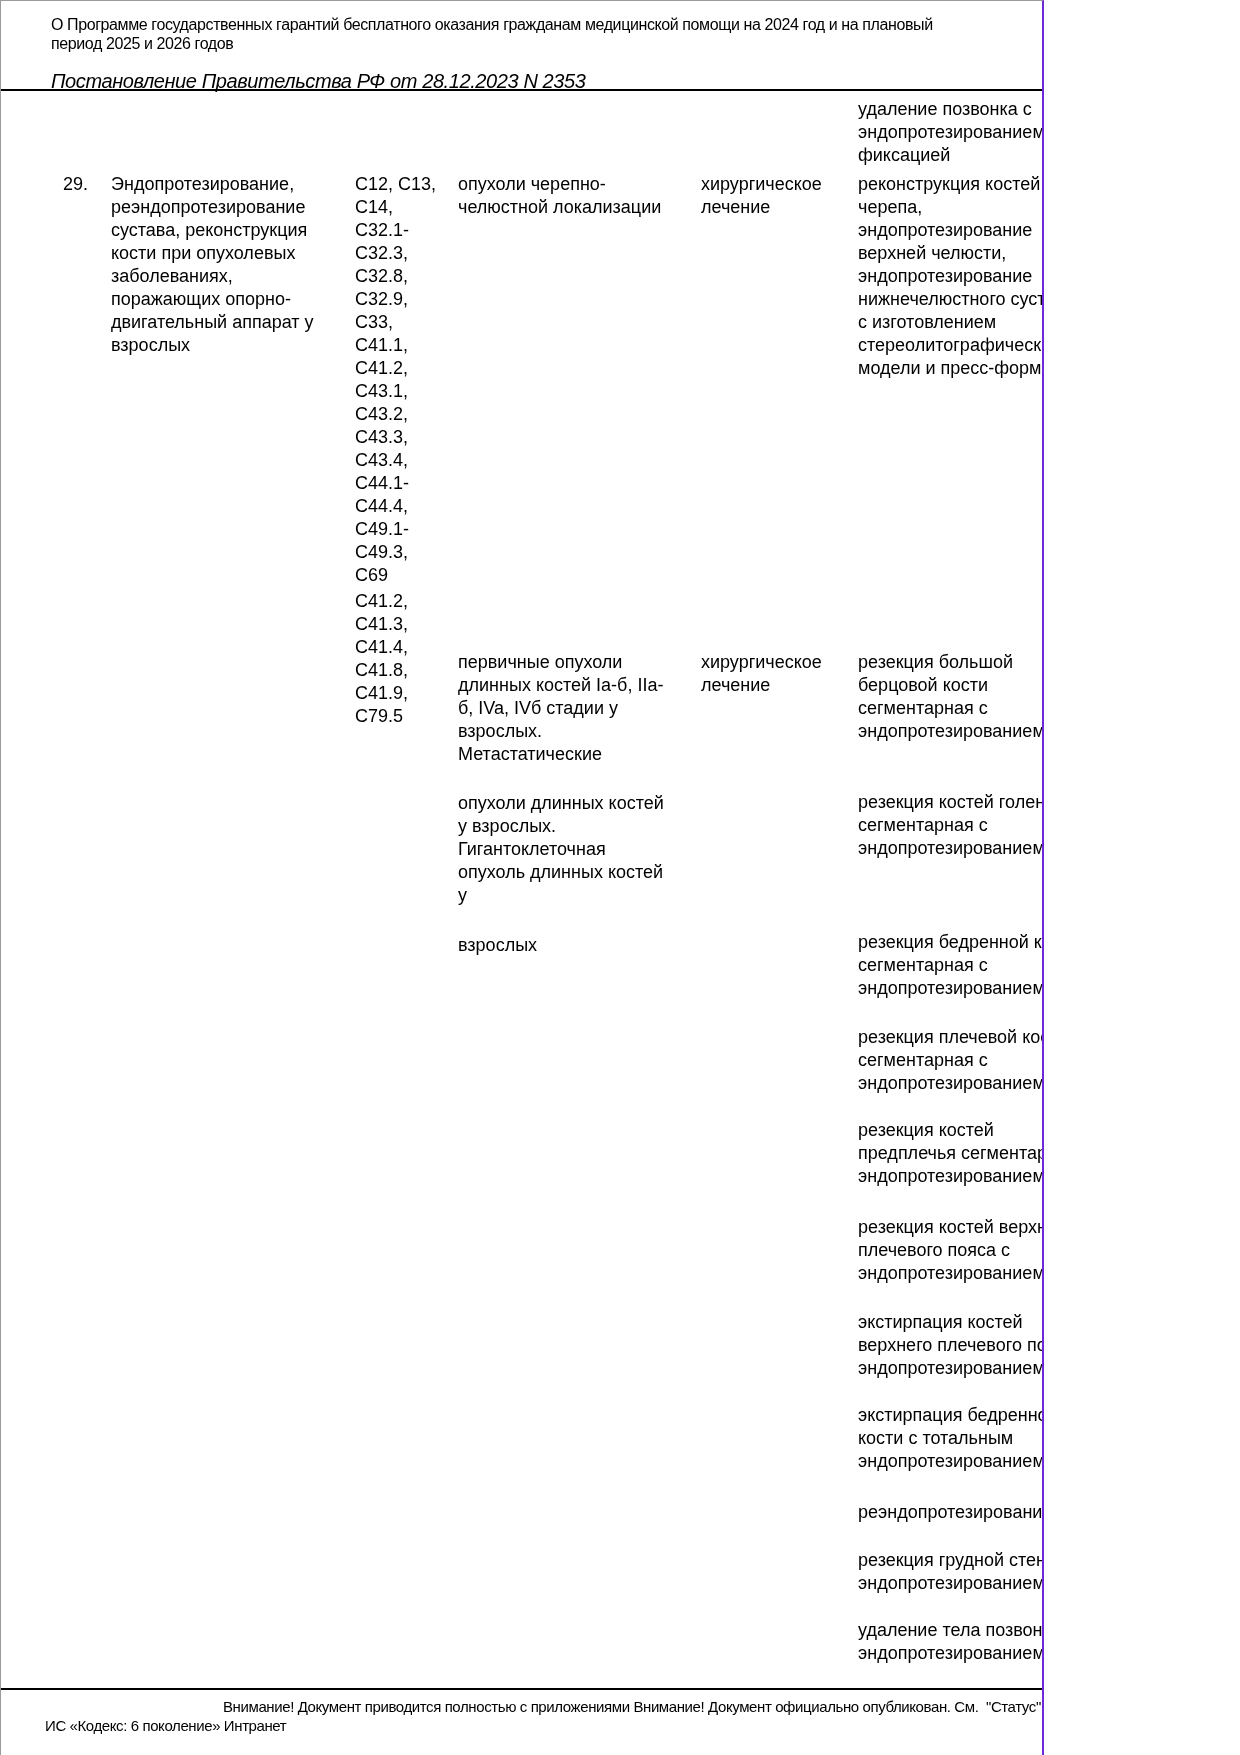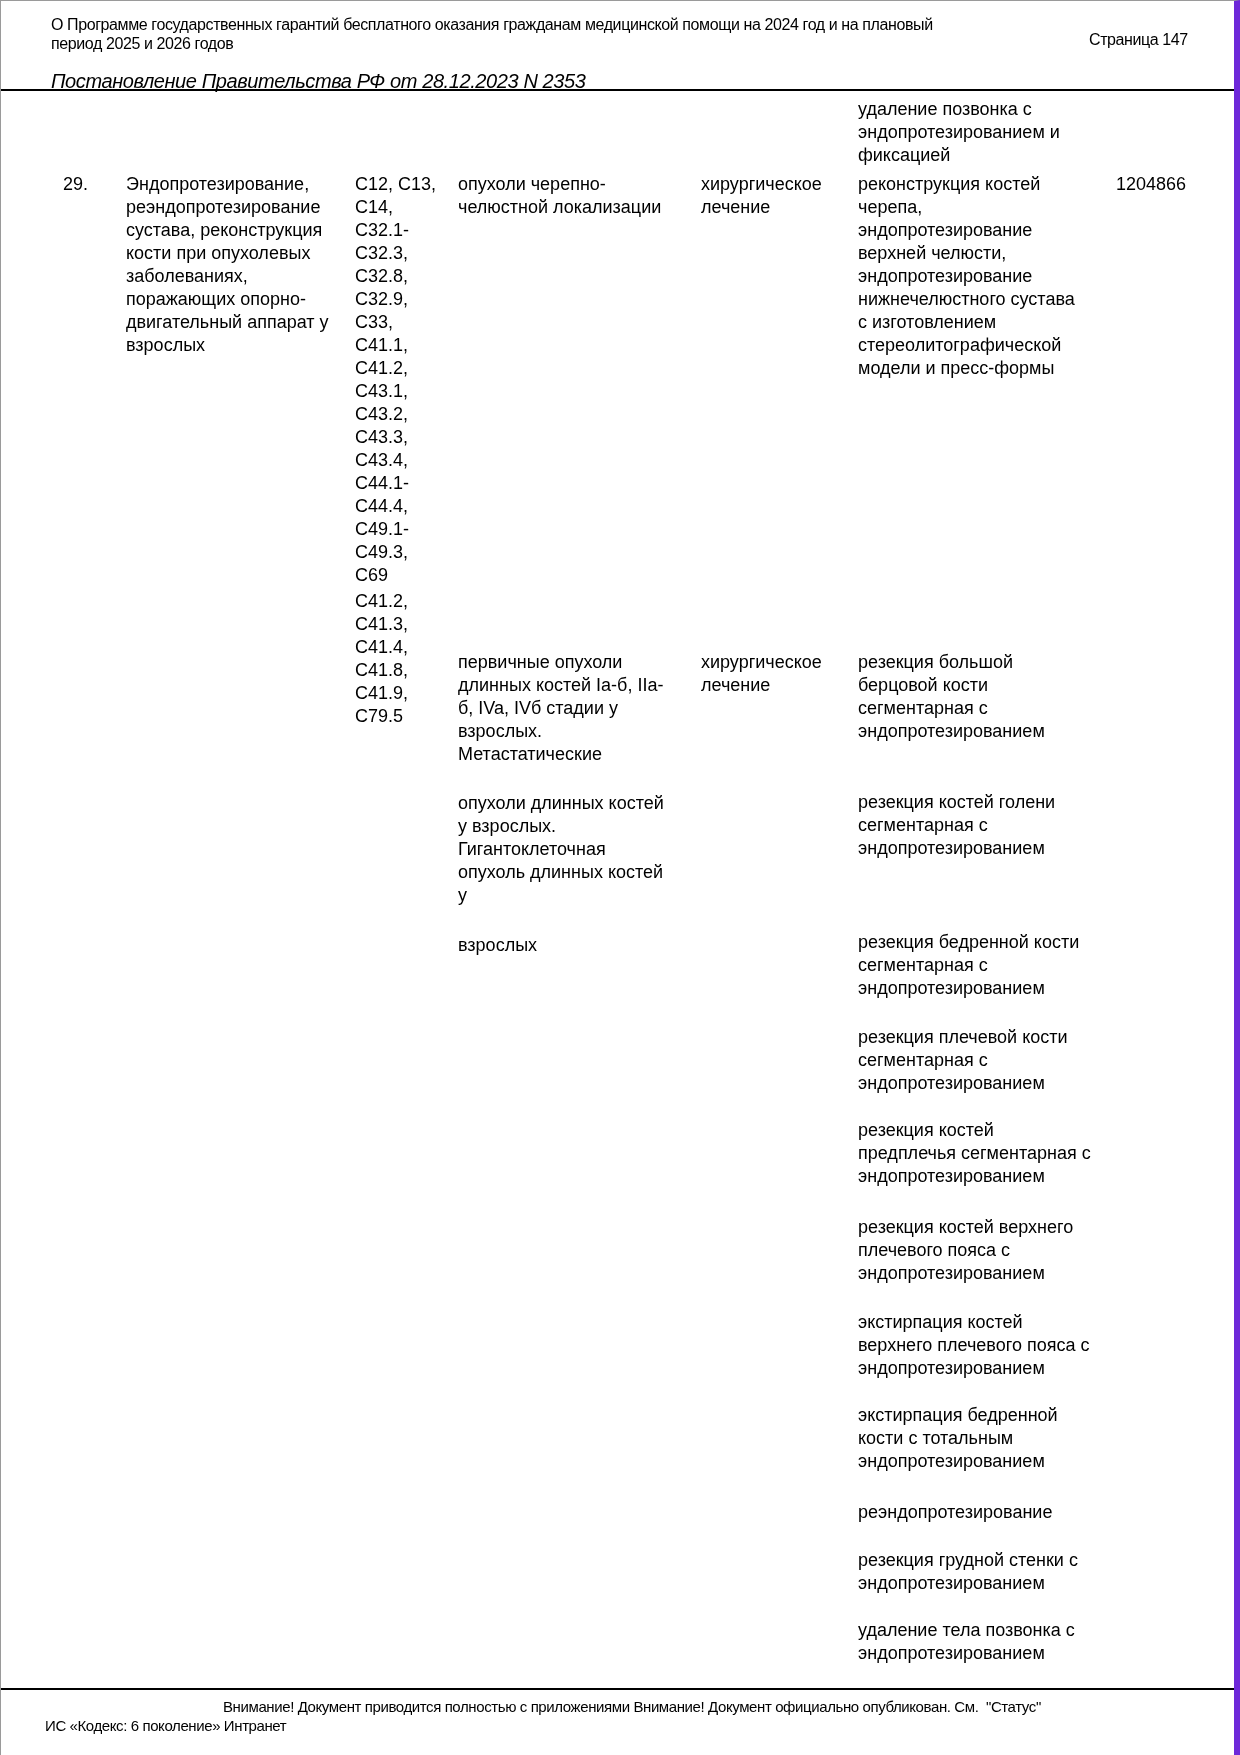--- a/index.html
+++ b/index.html
@@ -1,20 +1,20 @@
 <!DOCTYPE html>
 <html><head>
 <meta charset="utf-8">
 <style>
   * { box-sizing: border-box; }
   html, body { margin: 0; padding: 0; background: #ffffff; }
   .page {
-    position: relative; width: 1240px; height: 1755px; background: #ffffff;
+    position: relative; width: 1044px; height: 1755px; background: #ffffff;
     font-family: "Liberation Sans", sans-serif; color: #000000; overflow: hidden;
-    border-top: 1px solid #9a9a9a; border-left: 1px solid #9a9a9a; border-right: 6px solid #6d28d9;
+    border-top: 1px solid #9a9a9a; border-left: 1px solid #9a9a9a; border-right: 2px solid #6d28d9;
   }
   .header-title {
     position: absolute; left: 50px; top: 15px; width: 1000px;
     font-size: 16px; line-height: 18.5px; letter-spacing: -0.4px; white-space: pre-line;
   }
   .page-number {
     position: absolute; left: 1088px; top: 30px;
     font-size: 16px; line-height: 18.5px; letter-spacing: -0.4px; white-space: pre;
   }
   .decree {
@@ -48,21 +48,21 @@
 
   <div class="rule rule-top"></div>
 
   <div class="content">
 
     <div class="col" style="left:62px; width:44px;">
       <div class="para" style="margin-top:82px;">29.</div>
     </div>
 
     <div class="col" style="left:110px; width:235px;">
-      <div class="para" style="margin-top:82px;margin-left:15px;">Эндопротезирование,
+      <div class="para" style="margin-top:82px;">Эндопротезирование,
 реэндопротезирование
 сустава, реконструкция
 кости при опухолевых
 заболеваниях,
 поражающих опорно-
 двигательный аппарат у
 взрослых</div>
     </div>
 
     <div class="col" style="left:354px; width:100px;">

